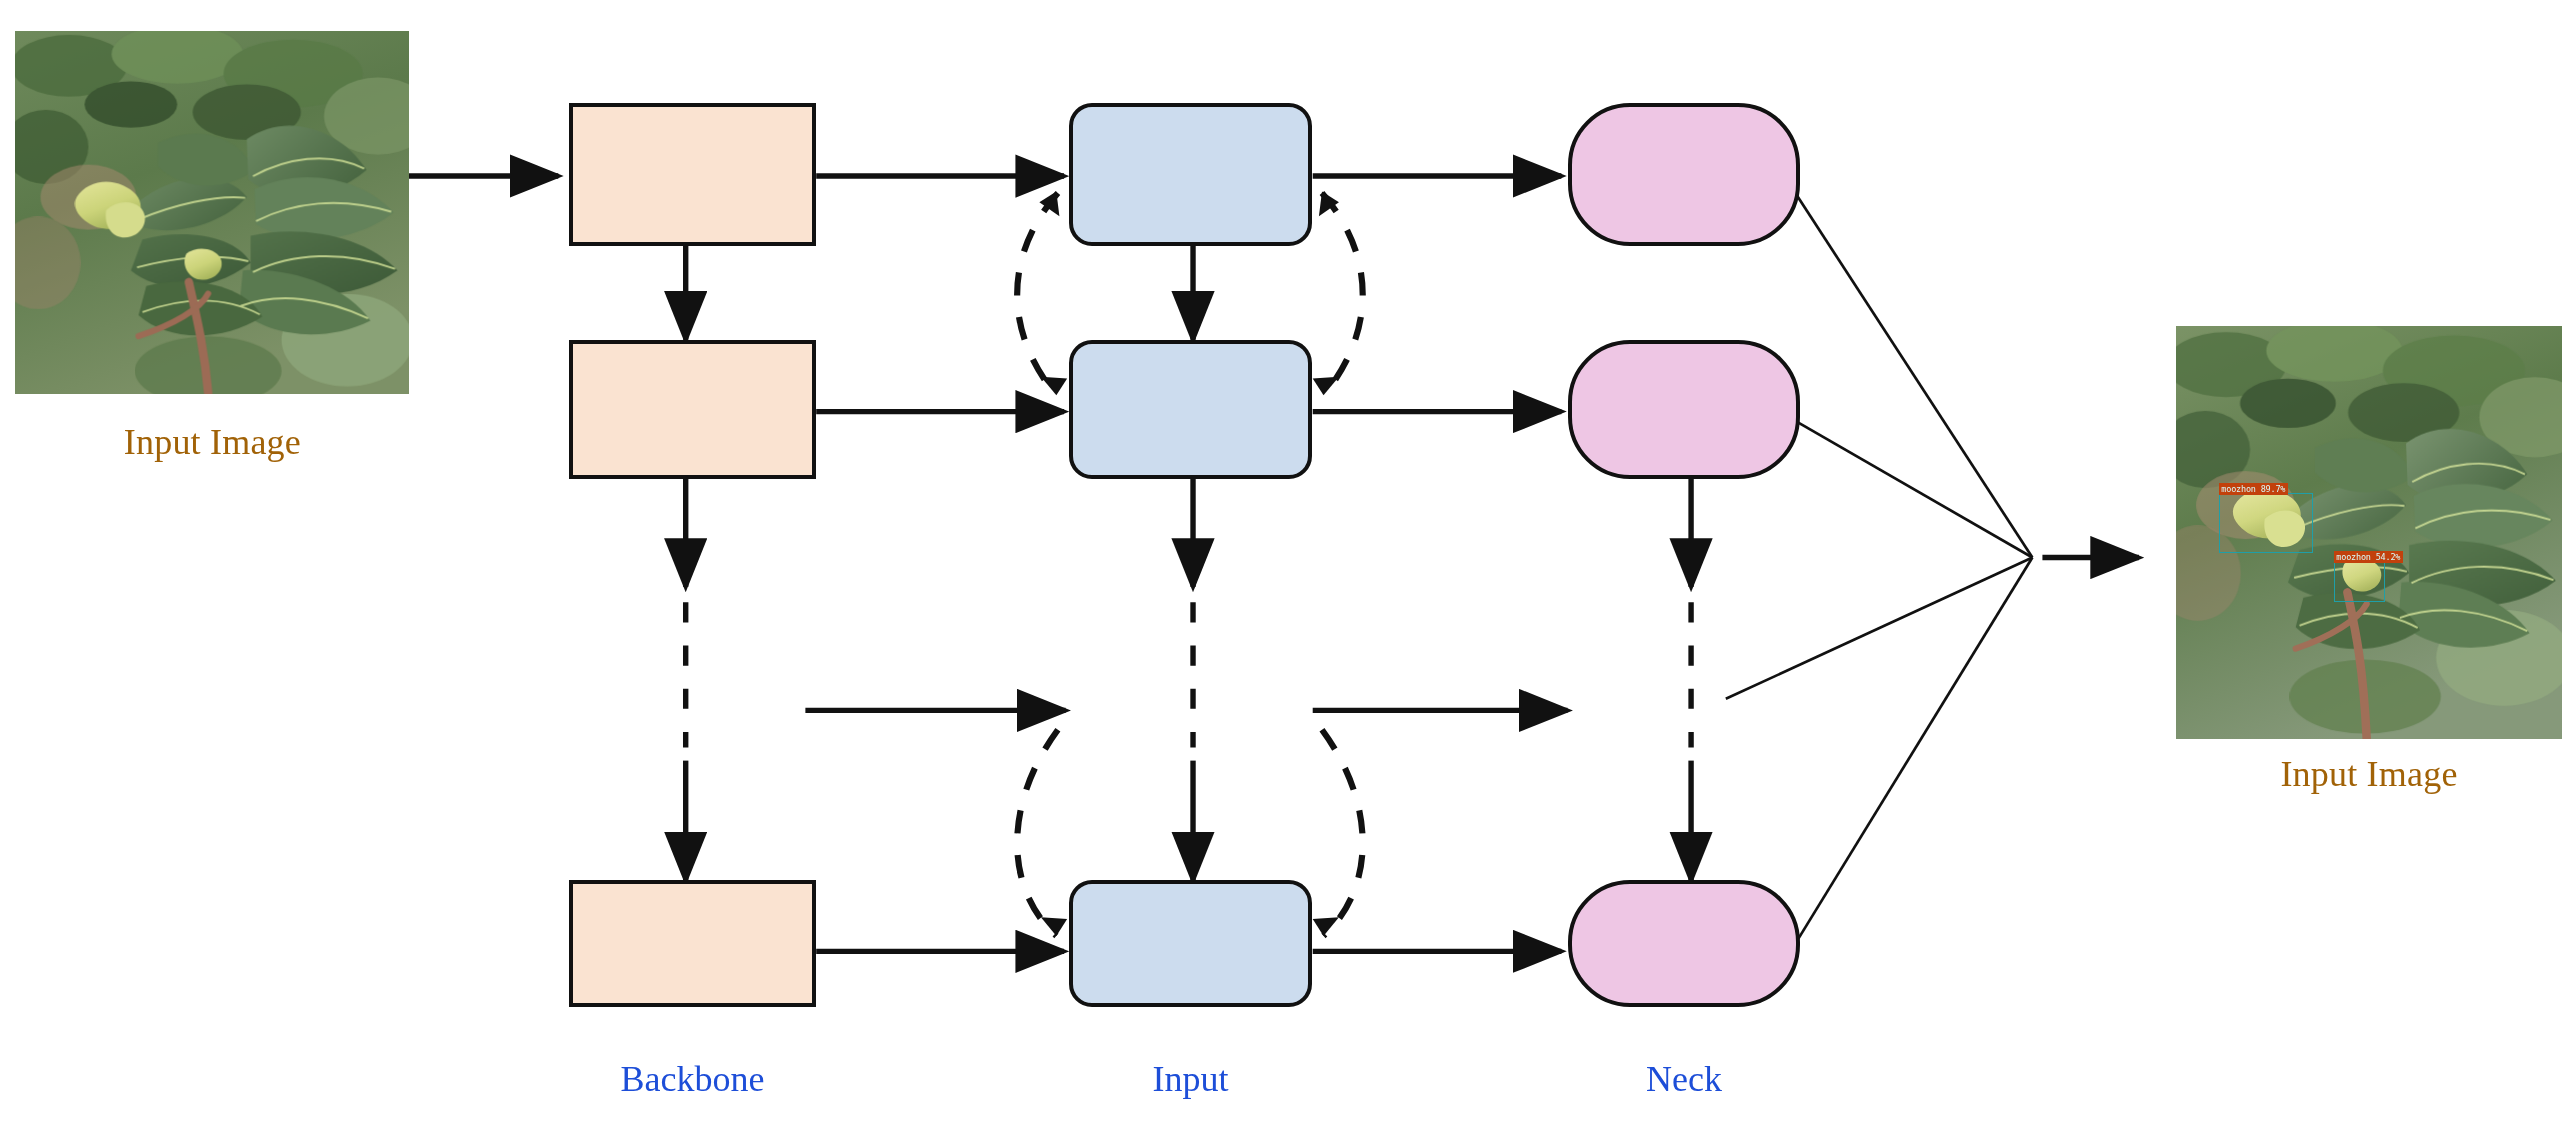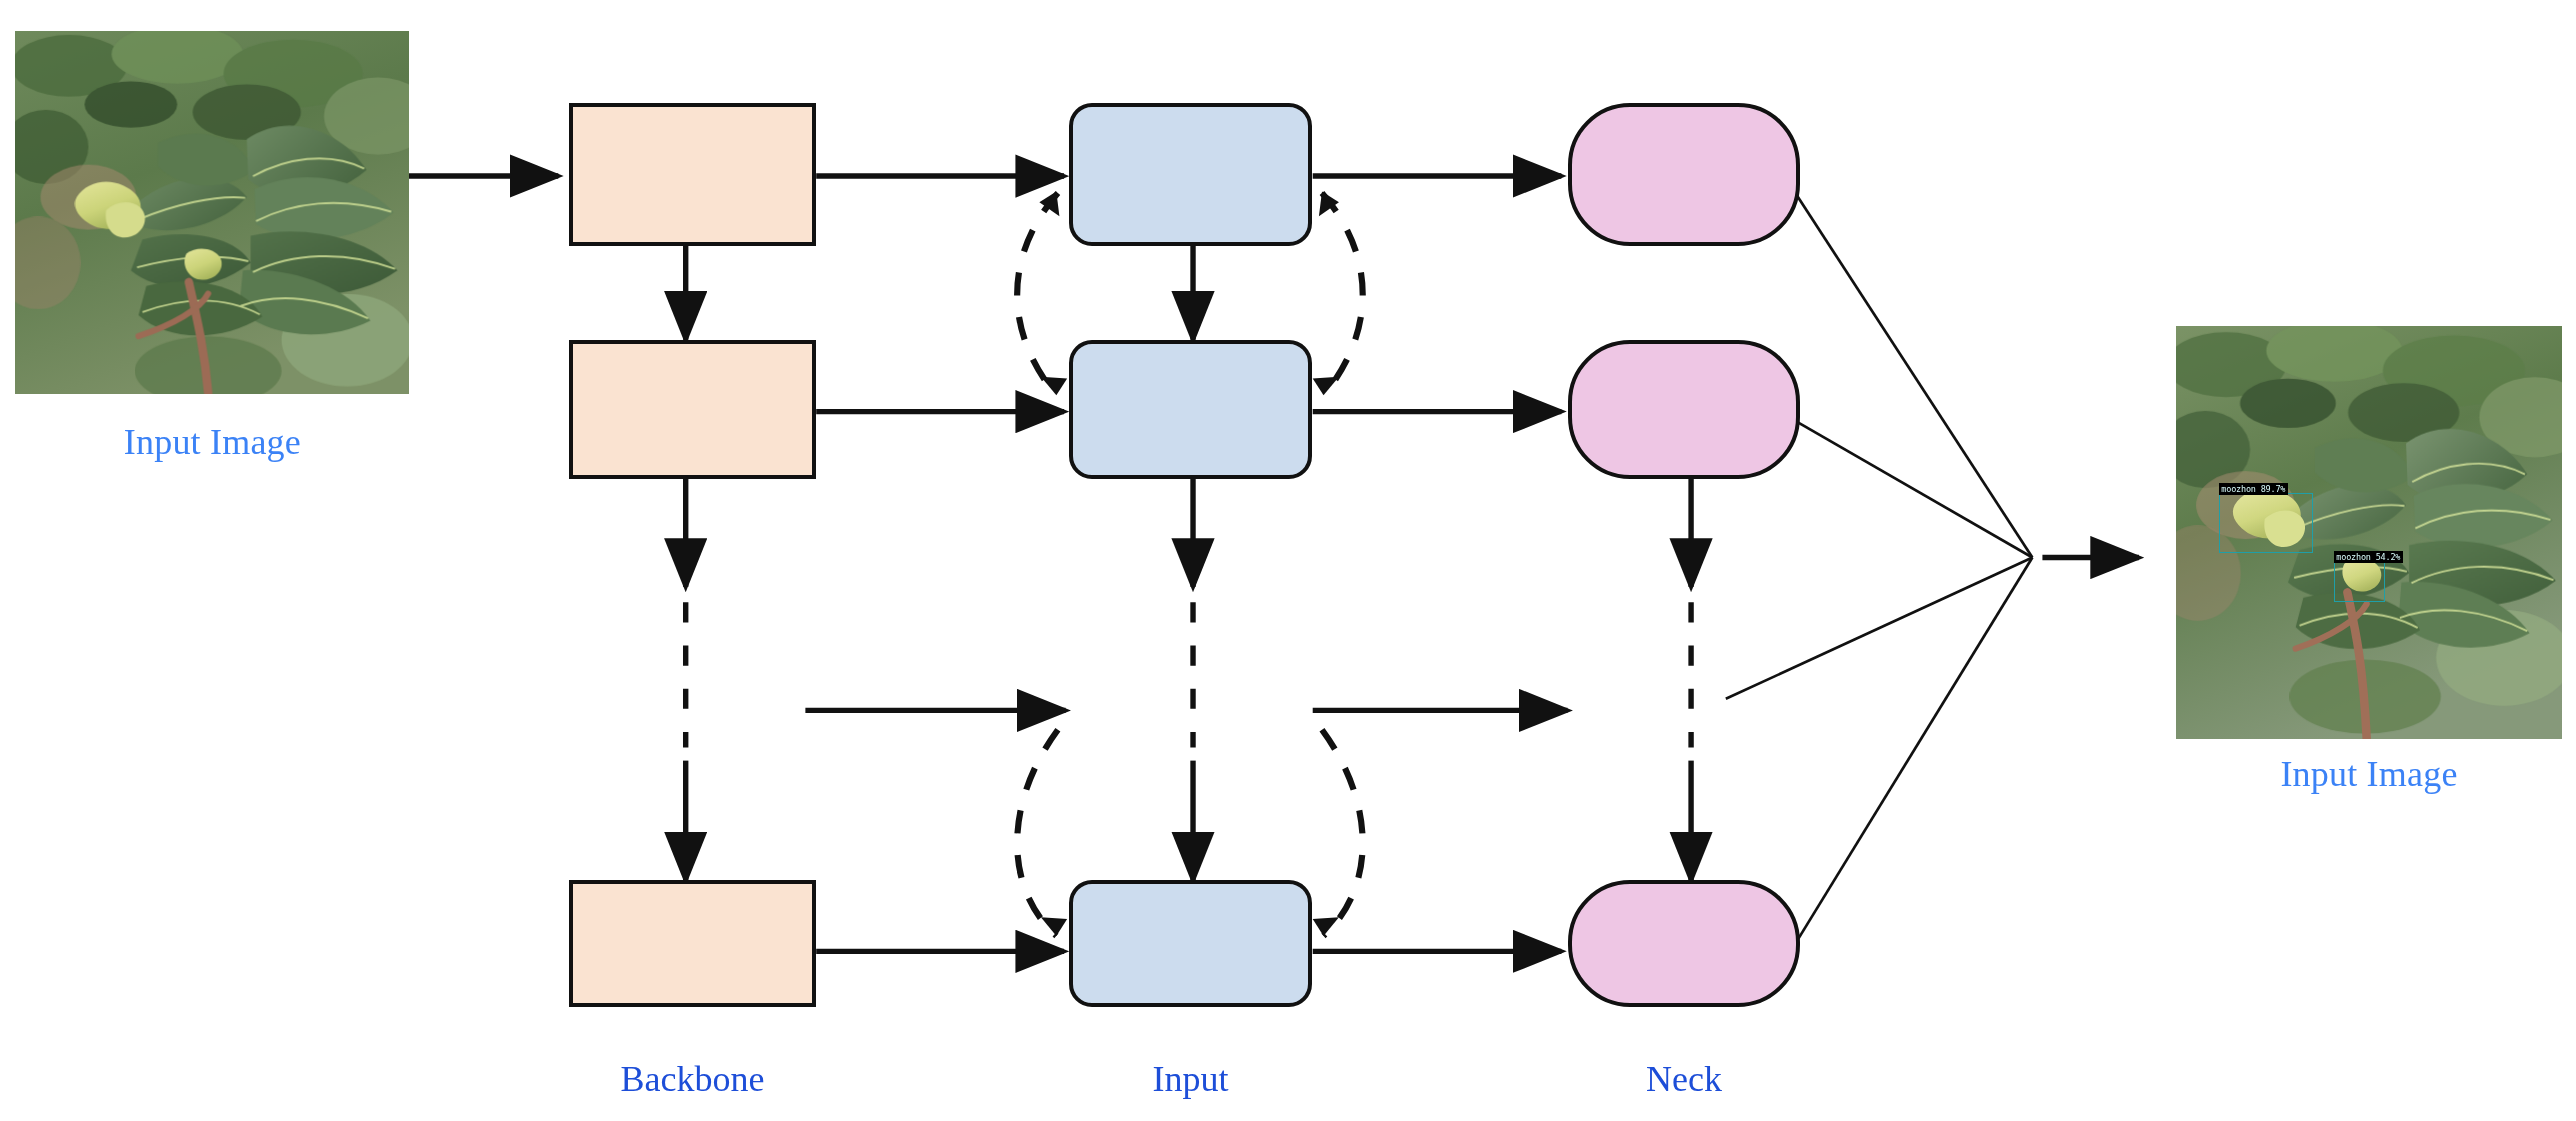--- a/index.html
+++ b/index.html
@@ -45,21 +45,21 @@
   .photo {
     position: absolute;
     z-index: 4;
     overflow: hidden;
     background: #4d6b3f;
   }
   .photo .scene { position: absolute; inset: 0; }
   .photo-caption {
     position: absolute;
     text-align: center;
-    color: #3b82f6;
+    color: #a16207;
     font-size: 36px;
     letter-spacing: 0.2px;
     white-space: nowrap;
     z-index: 5;
   }
 
   
   .col-caption {
     position: absolute;
     text-align: center;
@@ -71,21 +71,21 @@
 
   
   .det-box {
     position: absolute;
     border: 1.5px solid #1f9fa8;
     background: transparent;
     z-index: 6;
   }
   .det-label {
     position: absolute;
-    background: #000000;
+    background: #c2410c;
     color: #d8fbfb;
     font-family: "DejaVu Sans Mono", monospace;
     font-size: 8.5px;
     line-height: 10px;
     padding: 0.8px 2.3px;
     white-space: nowrap;
     z-index: 7;
     letter-spacing: -0.2px;
   }
 </style>

